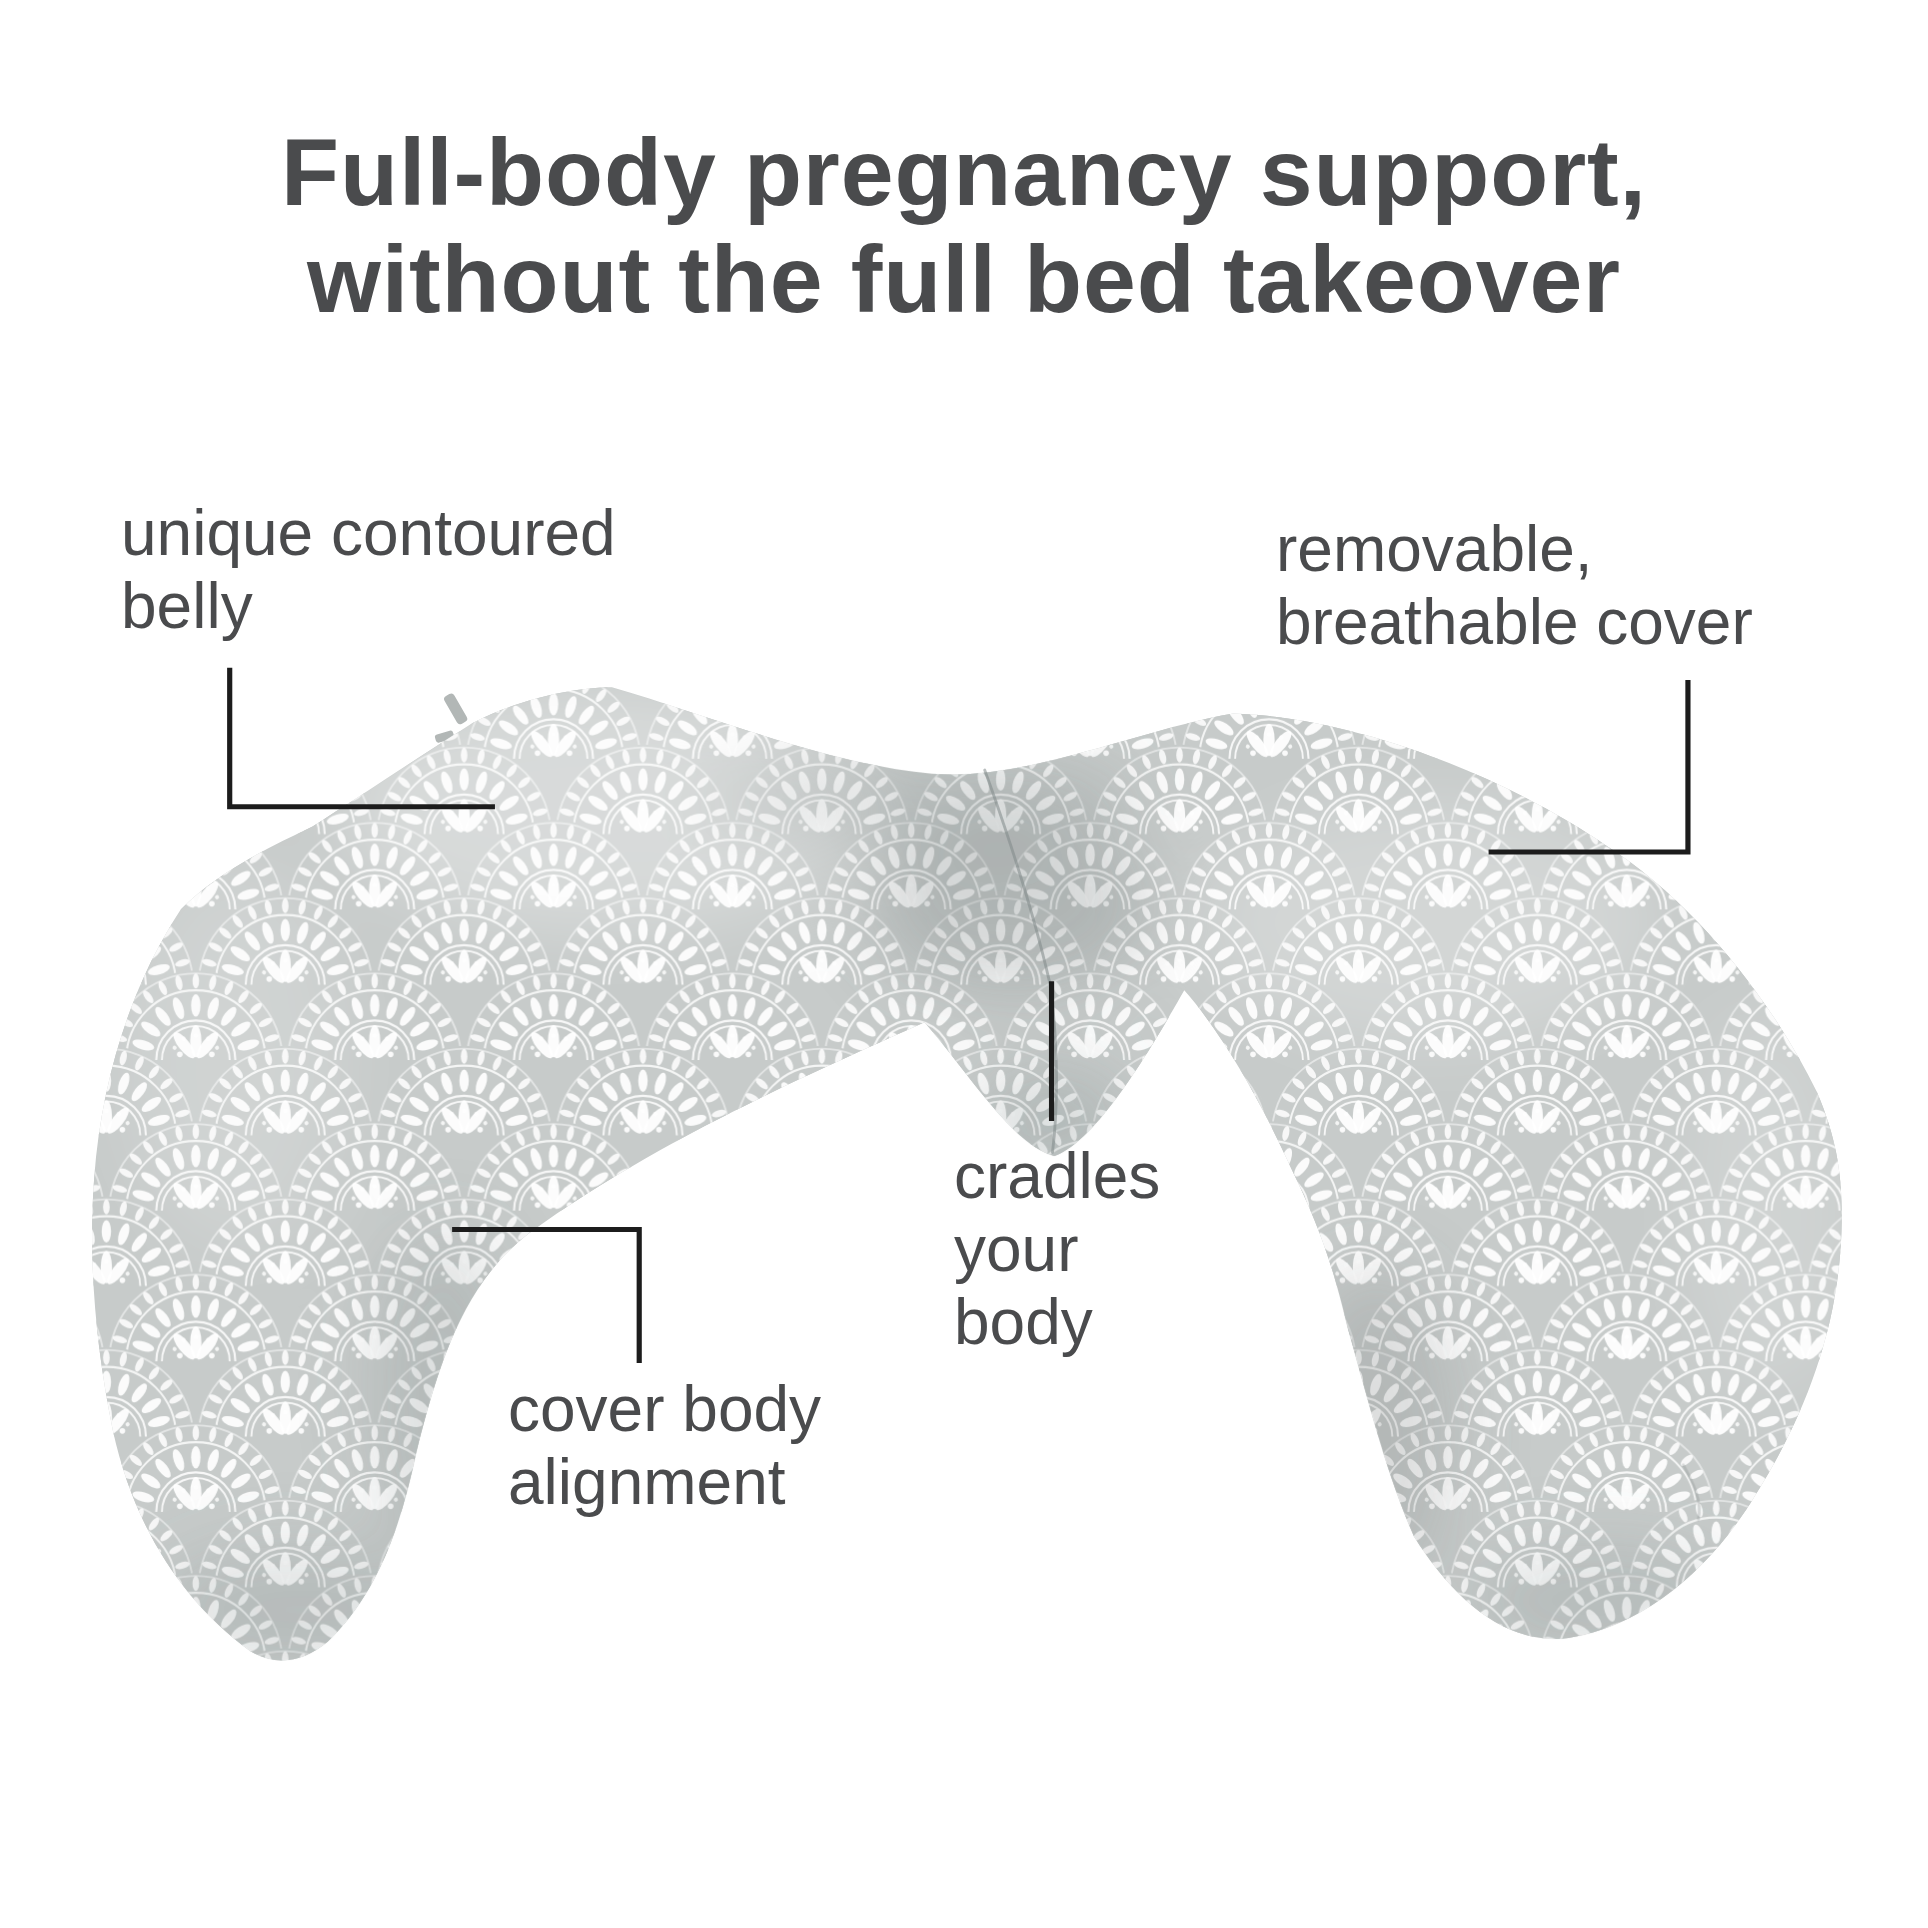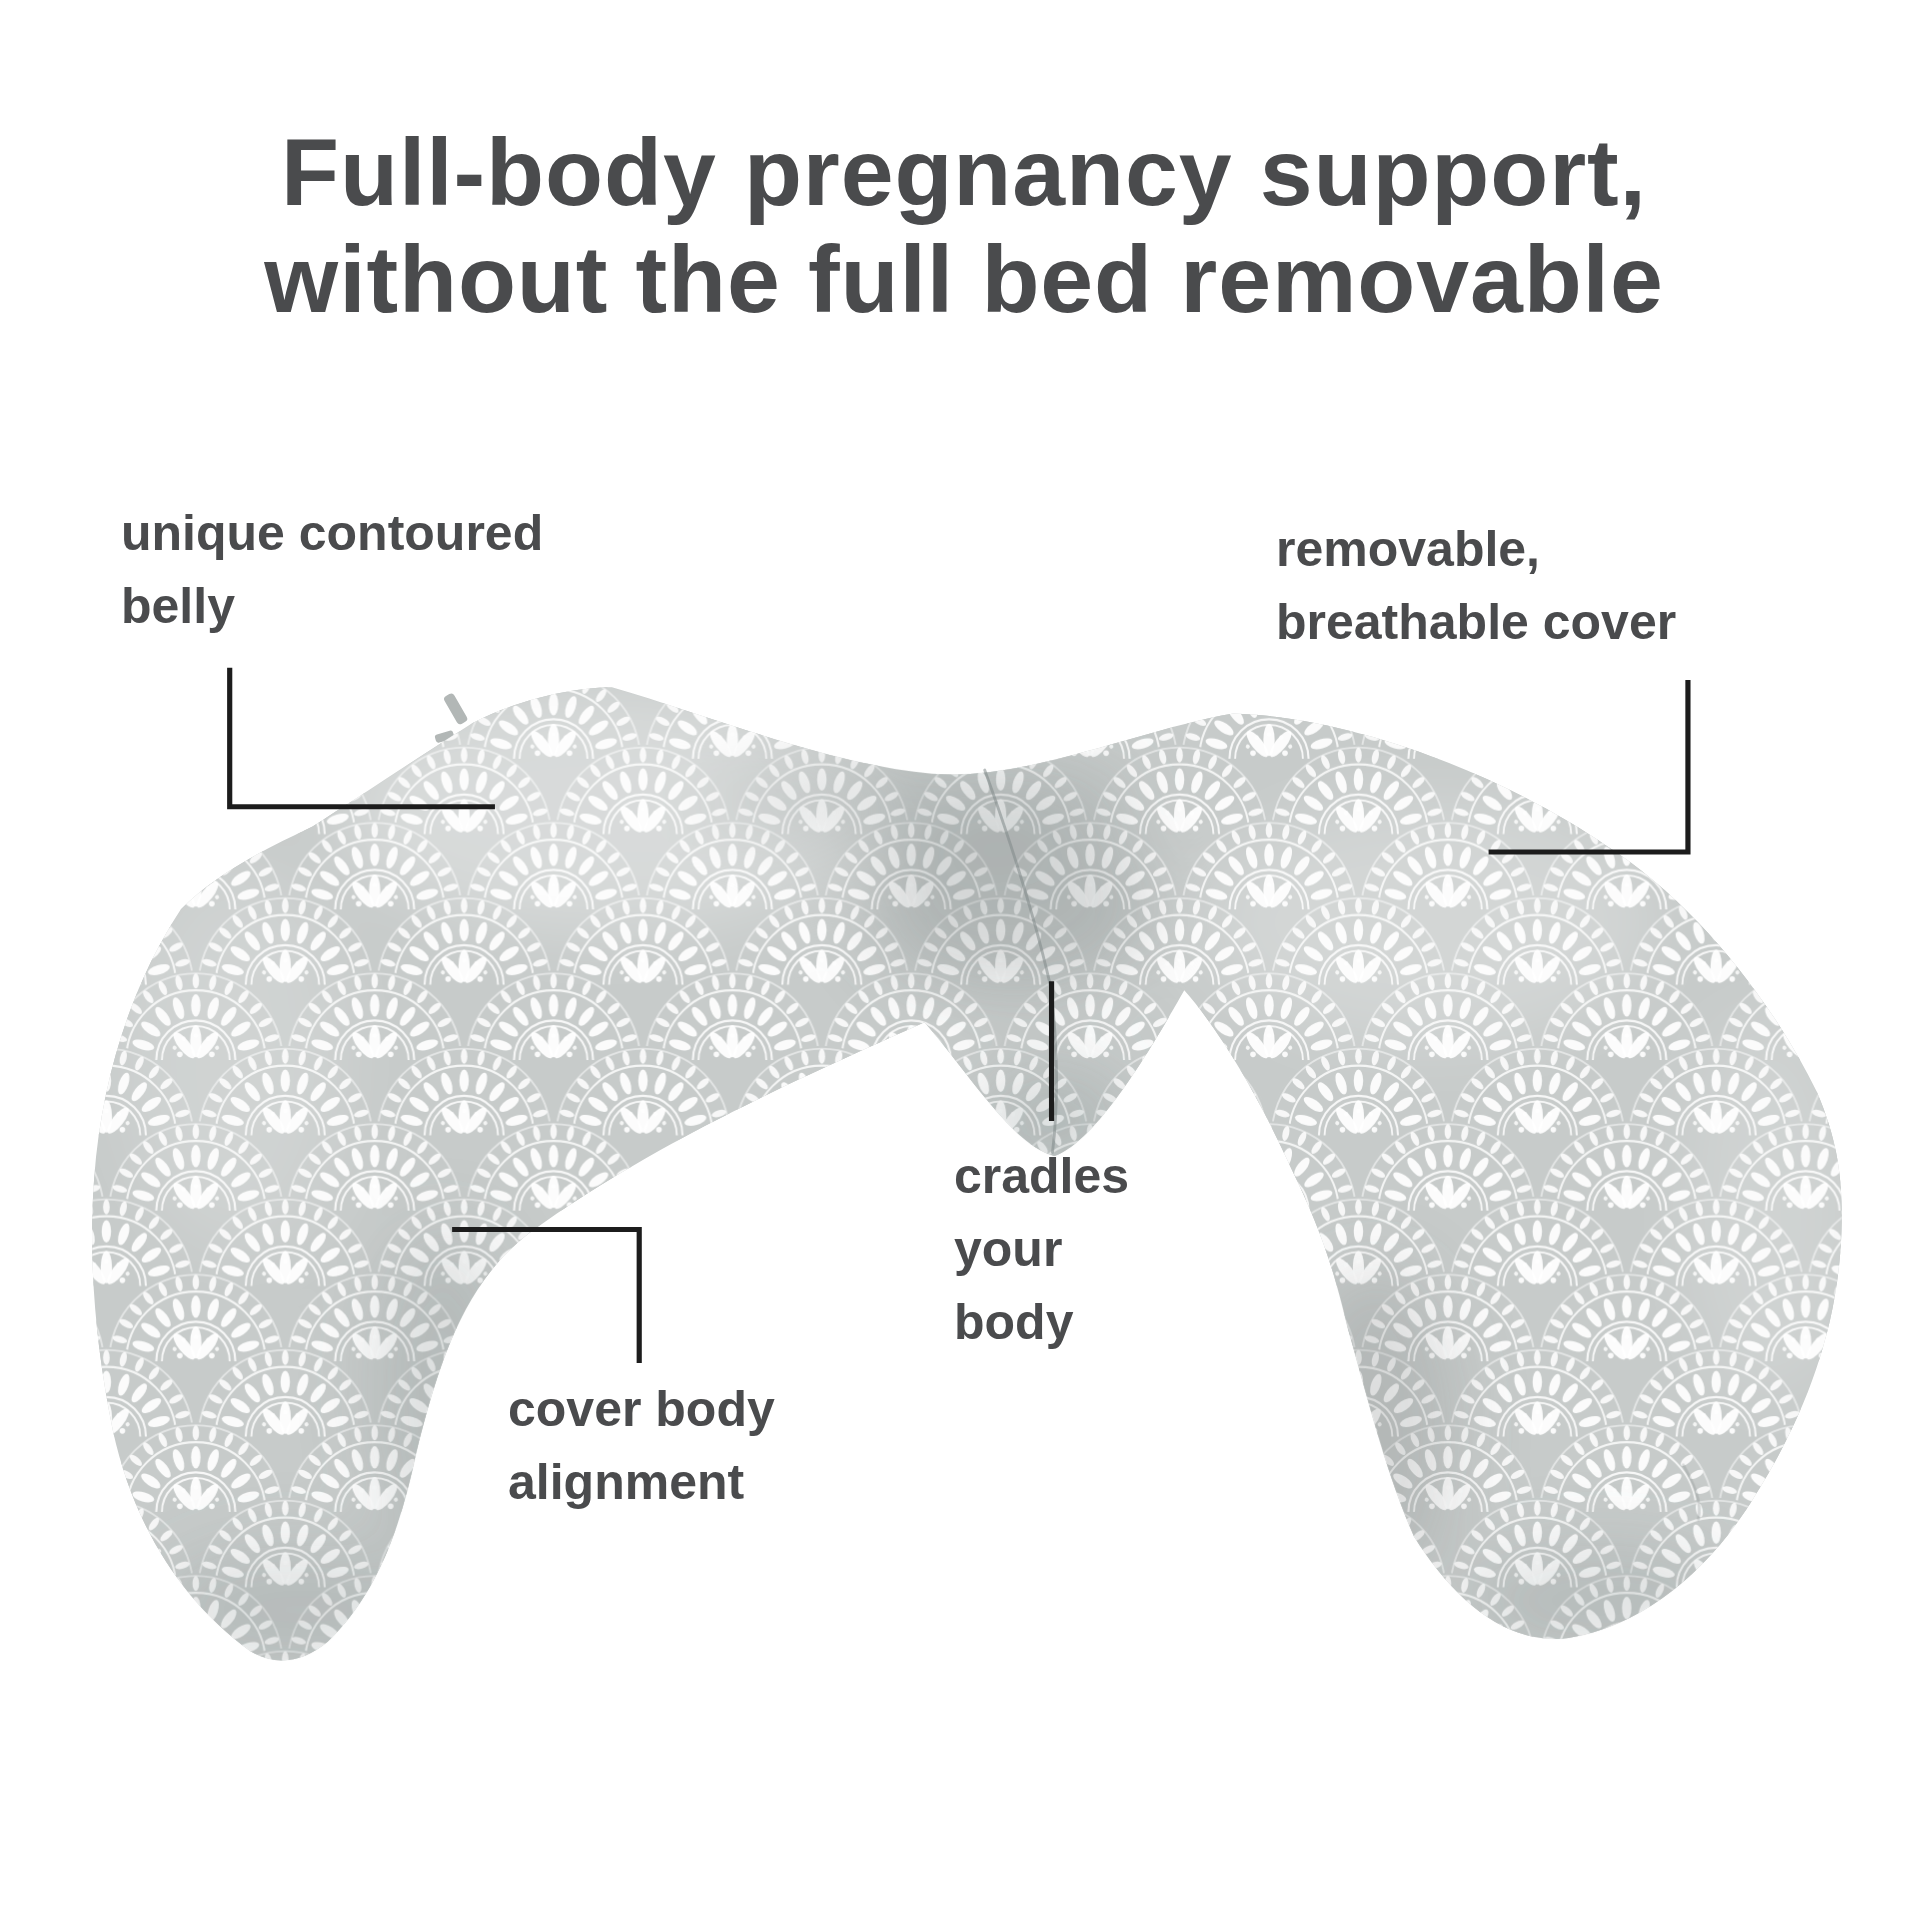--- a/index.html
+++ b/index.html
@@ -22,21 +22,21 @@
   .fanbase{fill:var(--pillow-base);}
   .heading{
     position:absolute;left:0;right:0;top:119px;
     text-align:center;
     color:var(--heading-text);
     font-size:95px;line-height:107px;font-weight:600;letter-spacing:0.9px;
   }
   .annotation{
     position:absolute;
     color:var(--annotation-text);
-    font-size:50px;line-height:73px;font-weight:700;letter-spacing:0;
+    font-size:64px;line-height:73px;font-weight:400;letter-spacing:0;
     white-space:nowrap;
   }
   .annotation div{white-space:nowrap;}
   #ann-contoured{left:121px;top:497px;}
   #ann-cover{left:1276px;top:513px;}
   #ann-cradles{left:954px;top:1127px;margin-top:13px;}
   #ann-alignment{left:508px;top:1373px;}
   .callout{fill:none;stroke:var(--callout-line);stroke-width:5.5;stroke-linecap:square;}
   .seam{fill:none;stroke:rgba(128,136,136,0.55);stroke-width:3;stroke-linecap:round;}
 </style>
@@ -156,21 +156,21 @@
     <g>
       <polyline class="callout" points="244,712 244,857 523,857"></polyline>
       <polyline class="callout" points="1584,905 1793,905 1793,725"></polyline>
       <line class="callout" x1="1117" y1="1045" x2="1117" y2="1188"></line>
       <polyline class="callout" points="483,1306 679,1306 679,1445"></polyline>
     </g>
   </svg>
 
   <div class="heading">
     <div>Full-body pregnancy support,</div>
-    <div>without the full bed removable</div>
+    <div>without the full bed takeover</div>
   </div>
 
   <div class="annotation" id="ann-contoured">
     <div>unique contoured</div>
     <div>belly</div>
   </div>
 
   <div class="annotation" id="ann-cover">
     <div>removable,</div>
     <div>breathable cover</div>

